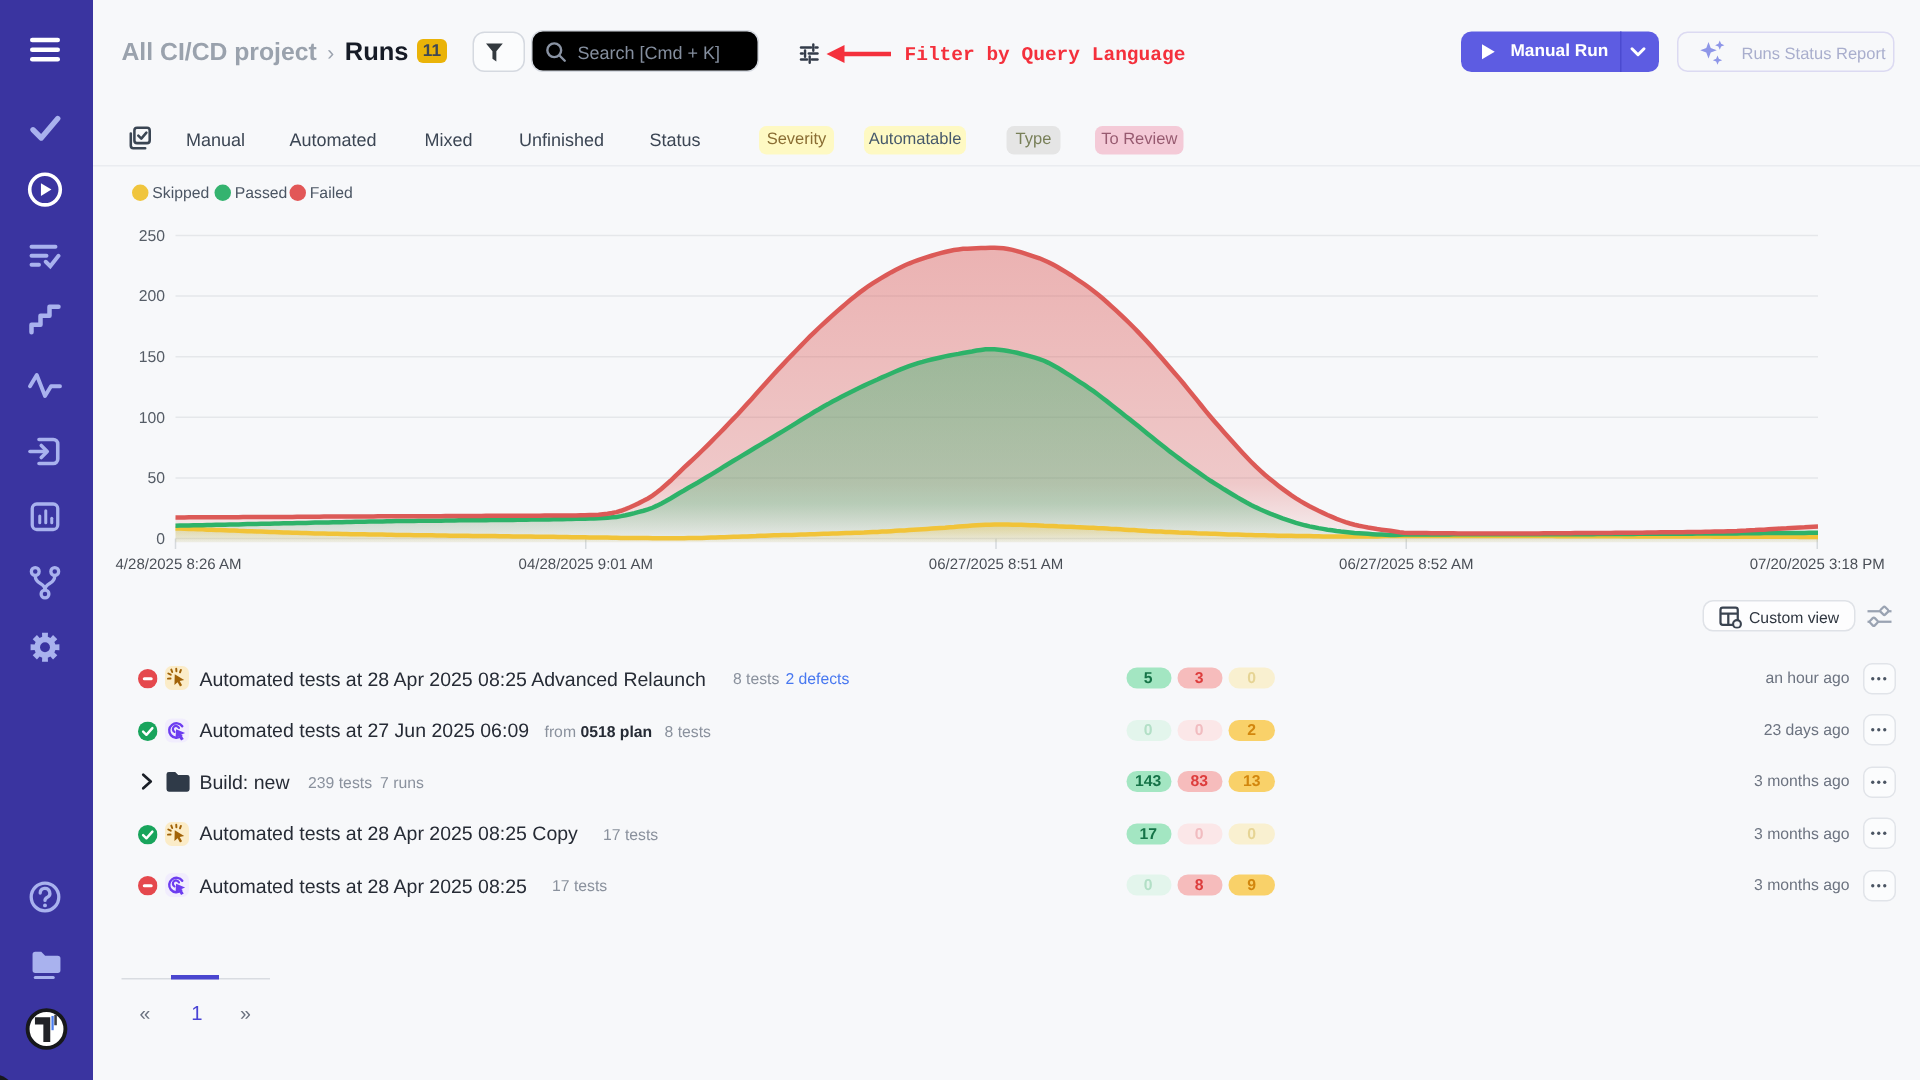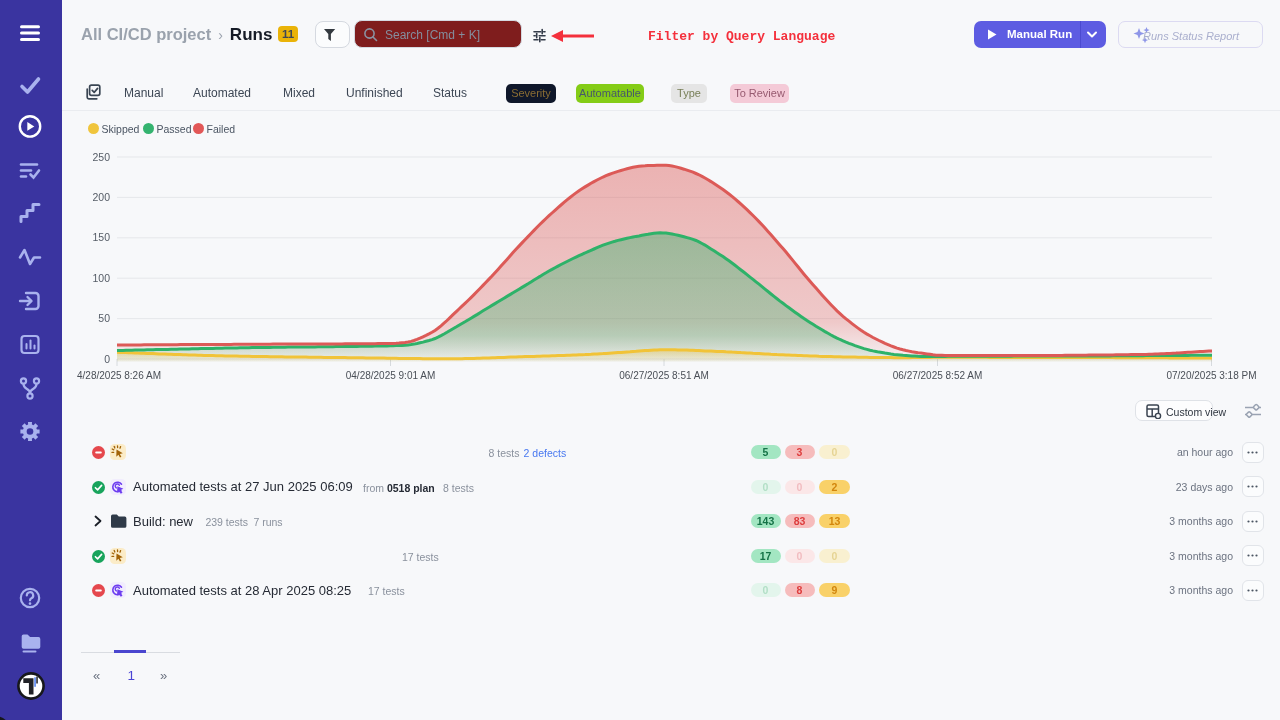--- a/index.html
+++ b/index.html
@@ -8,29 +8,29 @@
 .abs { position:absolute; }
 
 #sidebar { position:absolute; left:0; top:0; width:62px; height:720px; background:#3a34a0; }
 
 #crumb { position:absolute; left:81px; top:25px; font-size:16.5px; font-weight:700; color:#9aa2ad; white-space:nowrap; }
 #crumb .sep { color:#9ca3af; font-weight:400; padding:0 7px; font-size:14px; }
 #crumb .runs { color:#161b26; font-size:17px; }
 #badge11 { position:absolute; left:278px; top:26px; width:20px; height:16px; background:#eab308; border-radius:4px; font-size:11.5px; font-weight:700; color:#3f4754; text-align:center; line-height:16px; }
 .toolbtn { position:absolute; background:#fbfcfd; border:1px solid #d5d9e0; border-radius:8px; }
 #filterbtn { left:315px; top:20.5px; width:35px; height:27.5px; border-radius:8px; }
-#searchbox { left:354px; top:20px; width:168px; height:28px; background:#7f1d1d; }
+#searchbox { left:354px; top:20px; width:152px; height:28px; background:#000000; }
 #searchbox span { position:absolute; left:30px; top:7px; font-size:12px; color:#848e9e; white-space:nowrap; }
-#qlnote { position:absolute; left:603px; top:29px; font-family:"Liberation Mono", monospace; font-size:13px; font-weight:700; color:#f4303c; letter-spacing:0px;margin-left:45px; }
+#qlnote { position:absolute; left:603px; top:29px; font-family:"Liberation Mono", monospace; font-size:13px; font-weight:700; color:#f4303c; letter-spacing:0px; }
 
 #manualrun { position:absolute; left:974px; top:21px; width:132px; height:27px; background:#5d5ce2; border-radius:7px; color:#fff; }
 #manualrun .txt { position:absolute; left:33px; top:7px; font-size:11.5px; font-weight:700; white-space:nowrap; }
 #manualrun .div { position:absolute; left:106px; top:0; width:1px; height:27px; background:#4b4ad0; }
 #reportbtn { position:absolute; left:1118px; top:21px; width:145px; height:27px; border:1px solid #dcdaf2; border-radius:7px; }
-#reportbtn .txt { position:absolute; left:24px; top:7.5px; font-size:11px; font-weight:400; color:#a9aecd; white-space:nowrap;font-style:italic; }
+#reportbtn .txt { position:absolute; left:42px; top:7.5px; font-size:11px; font-weight:400; color:#a9aecd; white-space:nowrap; }
 
 .tab { position:absolute; top:86px; font-size:12px; color:#3c4654; white-space:nowrap; }
 .pill { position:absolute; top:84px; height:19px; border-radius:5px; font-size:11px; line-height:19px; text-align:center; white-space:nowrap; }
 
 .ldot { position:absolute; width:11px; height:11px; border-radius:50%; top:122.5px; }
 .ltxt { position:absolute; top:122.5px; font-size:10.5px; color:#4b5563; }
 
 .row { position:absolute; left:62px; width:1218px; height:34px; }
 .rtitle { position:absolute; top:9.5px; font-size:13px; color:#262b35; white-space:nowrap; }
 .rmeta { position:absolute; top:12px; font-size:10.5px; color:#8a919d; white-space:nowrap; }
@@ -42,21 +42,21 @@
 .g-off { background:#e3f5ec; color:#b2dfc6; }
 .r-on { background:#f6bcbc; color:#dd3d3d; }
 .r-off { background:#fbe7e8; color:#f1bcc0; }
 .y-on { background:#f9d169; color:#d2860d; }
 .y-off { background:#f9f0d0; color:#e6d494; }
 .rtime { position:absolute; top:11px; right:47px; font-size:10.5px; color:#6c7380; text-align:right; white-space:nowrap; }
 .dotsbtn { position:absolute; left:1180px; top:6.5px; width:21.5px; height:21px; background:#fbfcfd; border:1px solid #e1e4e9; border-radius:6px; }
 .sicon { position:absolute; left:30px; top:11px; }
 .ticon { position:absolute; left:47.5px; top:9px; width:16px; height:16px; border-radius:4.5px; }
 
-#customview { position:absolute; left:1135px; top:400px; width:78px; height:21px; background:#fdfdfe; border:1px solid #dfe2e7; border-radius:7px; }
+#customview { position:absolute; left:1135px; top:400px; width:102px; height:21px; background:#fdfdfe; border:1px solid #dfe2e7; border-radius:7px; }
 #customview .txt { position:absolute; left:30px; top:4.5px; font-size:10.5px; color:#2f3640; white-space:nowrap; }
 
 #pagline { position:absolute; left:81px; top:652px; width:99px; height:1px; background:#d9dce1; }
 #pagblue { position:absolute; left:114px; top:650px; width:32px; height:3px; background:#4a46cf; }
 .pgi { position:absolute; top:668px; font-size:13px; color:#6b7280; }
 </style>
 </head>
 <body>
 <div id="sidebar"></div>
 <svg id="sbicons" class="abs" style="left:0;top:0" width="62" height="720" viewBox="0 0 62 720">
@@ -180,22 +180,22 @@
 <svg class="abs" style="left:84px;top:84px" width="17" height="17" viewBox="0 0 17 17">
   <path d="M3.2 5 v8.2 a1.6 1.6 0 0 0 1.6 1.6 h8" fill="none" stroke="#3a4553" stroke-width="1.7" stroke-linecap="round"></path>
   <rect x="5.6" y="1.2" width="10.2" height="10.2" rx="1.8" fill="none" stroke="#3a4553" stroke-width="1.7"></rect>
   <path d="M8.2 6.4 l2 2 3.4 -4" fill="none" stroke="#3a4553" stroke-width="1.7" stroke-linecap="round" stroke-linejoin="round"></path>
 </svg>
 <div class="tab" style="left:124px">Manual</div>
 <div class="tab" style="left:193px">Automated</div>
 <div class="tab" style="left:283px">Mixed</div>
 <div class="tab" style="left:346px">Unfinished</div>
 <div class="tab" style="left:433px">Status</div>
-<div class="pill" style="left:506px;width:50px;background:#0f172a;color:#8a6d33">Severity</div>
-<div class="pill" style="left:576px;width:68px;background:#84cc16;color:#46586b">Automatable</div>
+<div class="pill" style="left:506px;width:50px;background:#fef9c3;color:#8a6d33">Severity</div>
+<div class="pill" style="left:576px;width:68px;background:#fef9c3;color:#46586b">Automatable</div>
 <div class="pill" style="left:671px;width:36px;background:#e5e5e5;color:#787f58">Type</div>
 <div class="pill" style="left:730px;width:59px;background:#f4cad7;color:#975a70">To Review</div>
 
 <div class="abs" style="left:62px;top:110px;width:1218px;height:1px;background:#eaecf0"></div>
 
 <div class="ldot" style="left:88px;background:#f0c53d"></div>
 <div class="ltxt" style="left:101.5px">Skipped</div>
 <div class="ldot" style="left:143px;background:#34b36f"></div>
 <div class="ltxt" style="left:156.5px">Passed</div>
 <div class="ldot" style="left:193px;background:#e25757"></div>
@@ -290,20 +290,21 @@
         <g stroke="#a16207" stroke-width="1.3" stroke-linecap="round">
           <line x1="4.2" y1="2.4" x2="4.8" y2="4"></line>
           <line x1="7.5" y1="1.8" x2="7.6" y2="3.5"></line>
           <line x1="10.6" y1="2.6" x2="10" y2="4.2"></line>
           <line x1="2.2" y1="5" x2="3.8" y2="5.8"></line>
           <line x1="2" y1="8.4" x2="3.7" y2="8.3"></line>
         </g>
         <path d="M6.5 5.5 L12.8 9.3 L9.8 10 L11.4 12.8 L10 13.6 L8.4 10.8 L6.3 12.7 Z" fill="#a16207"></path>
       </svg>
   </div>
+  <div class="rtitle" style="left:71px">Automated tests at 28 Apr 2025 08:25 Advanced Relaunch</div>
   <div class="rmeta" style="left:426.6px">8 tests</div>
   <div class="rmeta" style="left:461.6px;color:#4878f0">2 defects</div>
   <div class="cpill cp1 g-on">5</div>
     <div class="cpill cp2 r-on">3</div>
     <div class="cpill cp3 y-off">0</div>
   <div class="rtime">an hour ago</div>
   <div class="dotsbtn"><svg width="19" height="19" viewBox="0 0 19 19">
         <g fill="#4b5563">
           <circle cx="5.5" cy="9.5" r="1.1"></circle>
           <circle cx="9.5" cy="9.5" r="1.1"></circle>
@@ -373,20 +374,21 @@
         <g stroke="#a16207" stroke-width="1.3" stroke-linecap="round">
           <line x1="4.2" y1="2.4" x2="4.8" y2="4"></line>
           <line x1="7.5" y1="1.8" x2="7.6" y2="3.5"></line>
           <line x1="10.6" y1="2.6" x2="10" y2="4.2"></line>
           <line x1="2.2" y1="5" x2="3.8" y2="5.8"></line>
           <line x1="2" y1="8.4" x2="3.7" y2="8.3"></line>
         </g>
         <path d="M6.5 5.5 L12.8 9.3 L9.8 10 L11.4 12.8 L10 13.6 L8.4 10.8 L6.3 12.7 Z" fill="#a16207"></path>
       </svg>
   </div>
+  <div class="rtitle" style="left:71px">Automated tests at 28 Apr 2025 08:25 Copy</div>
   <div class="rmeta" style="left:340px">17 tests</div>
   <div class="cpill cp1 g-on">17</div>
     <div class="cpill cp2 r-off">0</div>
     <div class="cpill cp3 y-off">0</div>
   <div class="rtime">3 months ago</div>
   <div class="dotsbtn"><svg width="19" height="19" viewBox="0 0 19 19">
         <g fill="#4b5563">
           <circle cx="5.5" cy="9.5" r="1.1"></circle>
           <circle cx="9.5" cy="9.5" r="1.1"></circle>
           <circle cx="13.5" cy="9.5" r="1.1"></circle>

